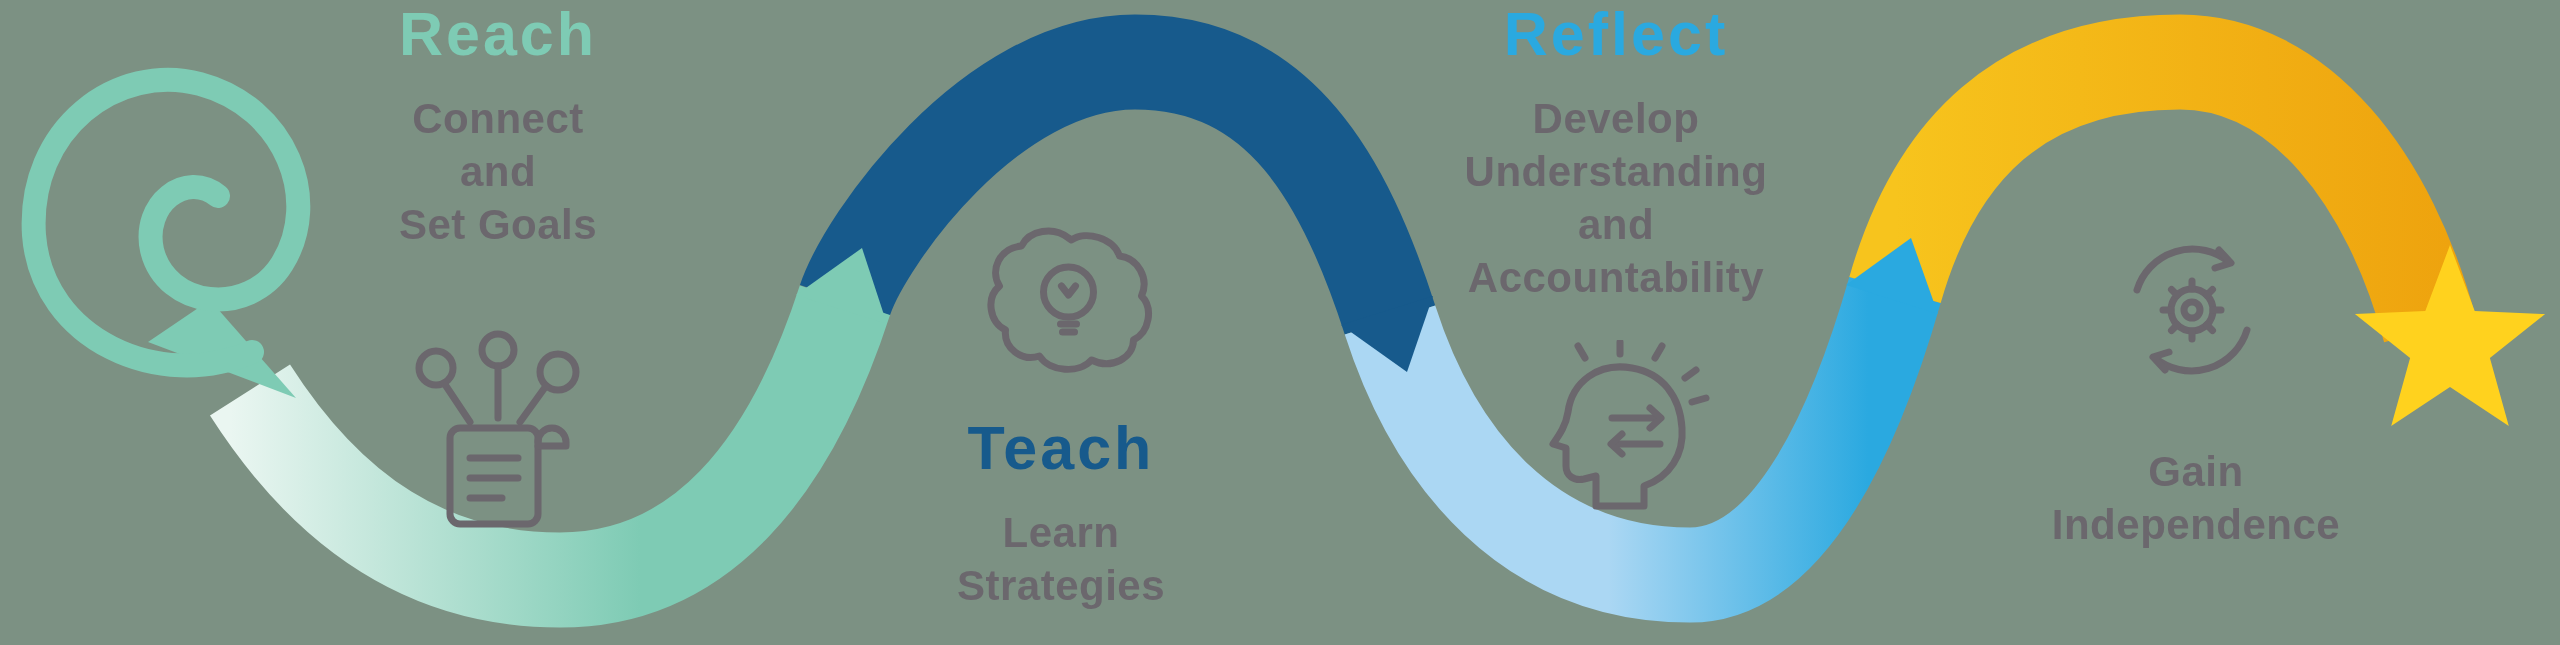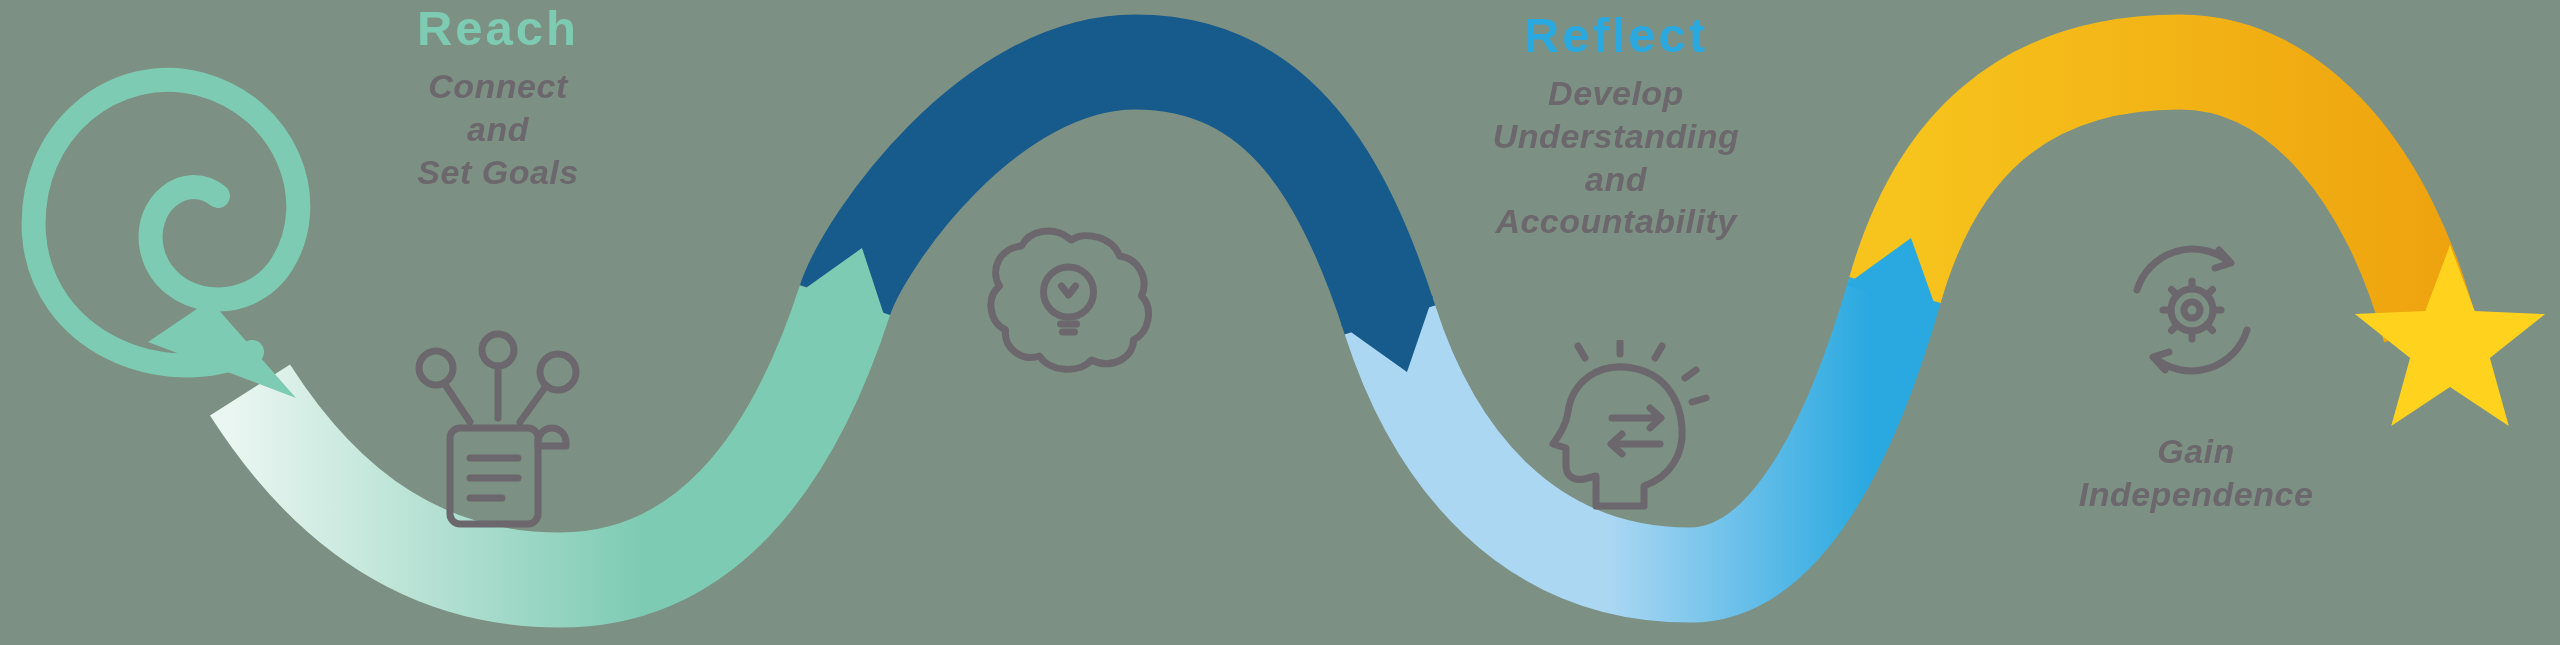--- a/index.html
+++ b/index.html
@@ -17,29 +17,28 @@
     width: 2560px; height: 645px;
   }
   .stage-text {
     position: absolute;
     transform: translateX(-50%);
     text-align: center;
     width: 620px;
   }
   .stage-title {
     font-weight: 800;
-    font-size: 49px;
+    font-size: 61px;
     line-height: 1;
     letter-spacing: 3px;
   }
   .stage-subtitle {
-    margin-top: 12px;
-    font-style: italic;
+    margin-top: 28px;
     font-weight: 700;
-    font-size: 34px;
+    font-size: 42px;
     line-height: 1.26;
     letter-spacing: 0.5px;
     white-space: pre-line;
   }
   .stage-icon {
     position: absolute;
     transform: translateX(-50%);
   }
   .stage-icon svg { display: block; }
 </style>
@@ -115,24 +114,27 @@
       <g fill="none" stroke="currentColor" stroke-width="7" stroke-linecap="round" stroke-linejoin="round">
         <path d="M 97 14 C 82 2 58 6 50 22 C 28 24 18 46 28 62 C 14 74 18 98 34 106 C 32 124 50 138 68 132 C 78 148 108 150 120 136 C 140 146 162 134 162 116 C 178 108 182 84 170 72 C 178 54 166 34 148 32 C 142 14 114 6 100 16 Z"></path>
         <circle cx="97" cy="68" r="25"></circle>
         <path d="M 90 62 l 7 9 l 7 -9"></path>
         <path d="M 89 100 h 16"></path>
         <path d="M 91 108 h 12"></path>
       </g>
     </svg>
   </div>
   <div class="stage-text" style="left:1061px; top:418px;">
+    <div class="stage-title" style="color: rgb(23, 90, 140);">Teach</div>
+    <div class="stage-subtitle" style="color: rgb(107, 103, 109);">Learn
+Strategies</div>
   </div>
 
   <div class="stage-text" style="left:1616px; top:4px;">
-    <div class="stage-title" style="color: rgb(42, 169, 224); margin-top: 7px;">Reflect</div>
+    <div class="stage-title" style="color: rgb(42, 169, 224);">Reflect</div>
     <div class="stage-subtitle" style="color: rgb(107, 103, 109); text-align: center;">Develop
 Understanding
 and
 Accountability</div>
   </div>
   <div class="stage-icon" style="left: 1620px; top: 340px; color: rgb(107, 103, 109);">
     <svg width="200" height="195" viewBox="0 0 200 195">
       <g fill="none" stroke="currentColor" stroke-width="7" stroke-linecap="round" stroke-linejoin="round">
         <path d="M 112 28 C 78 22 52 42 48 72 C 46 85 40 94 33 104 L 46 108 L 46 126 C 46 136 54 141 64 139 L 76 136 L 76 166 L 124 166 L 124 146 C 150 137 164 114 162 88 C 160 56 142 33 112 28 Z"></path>
         <path d="M 92 78 H 140"></path>

